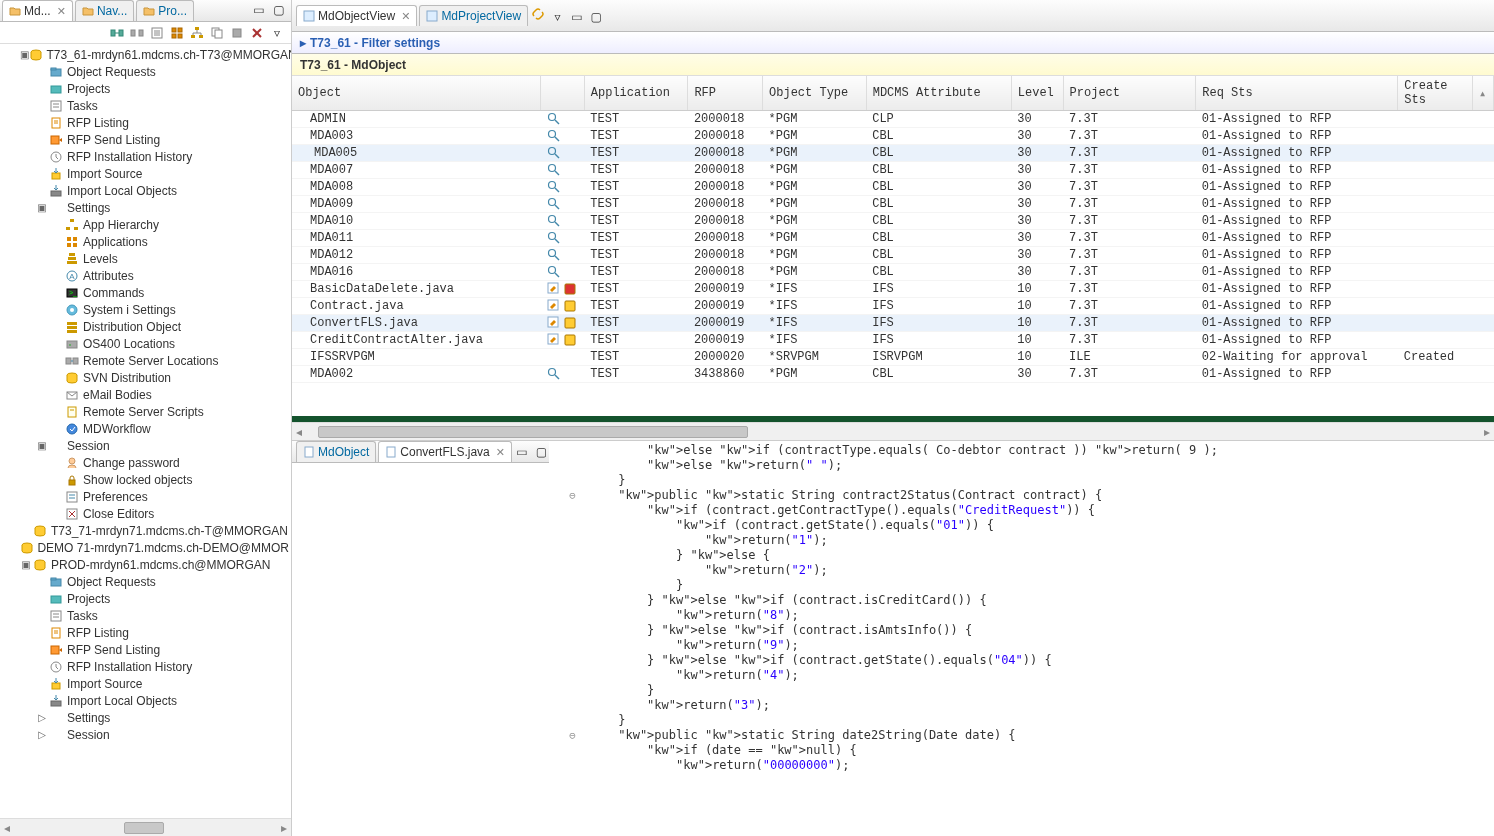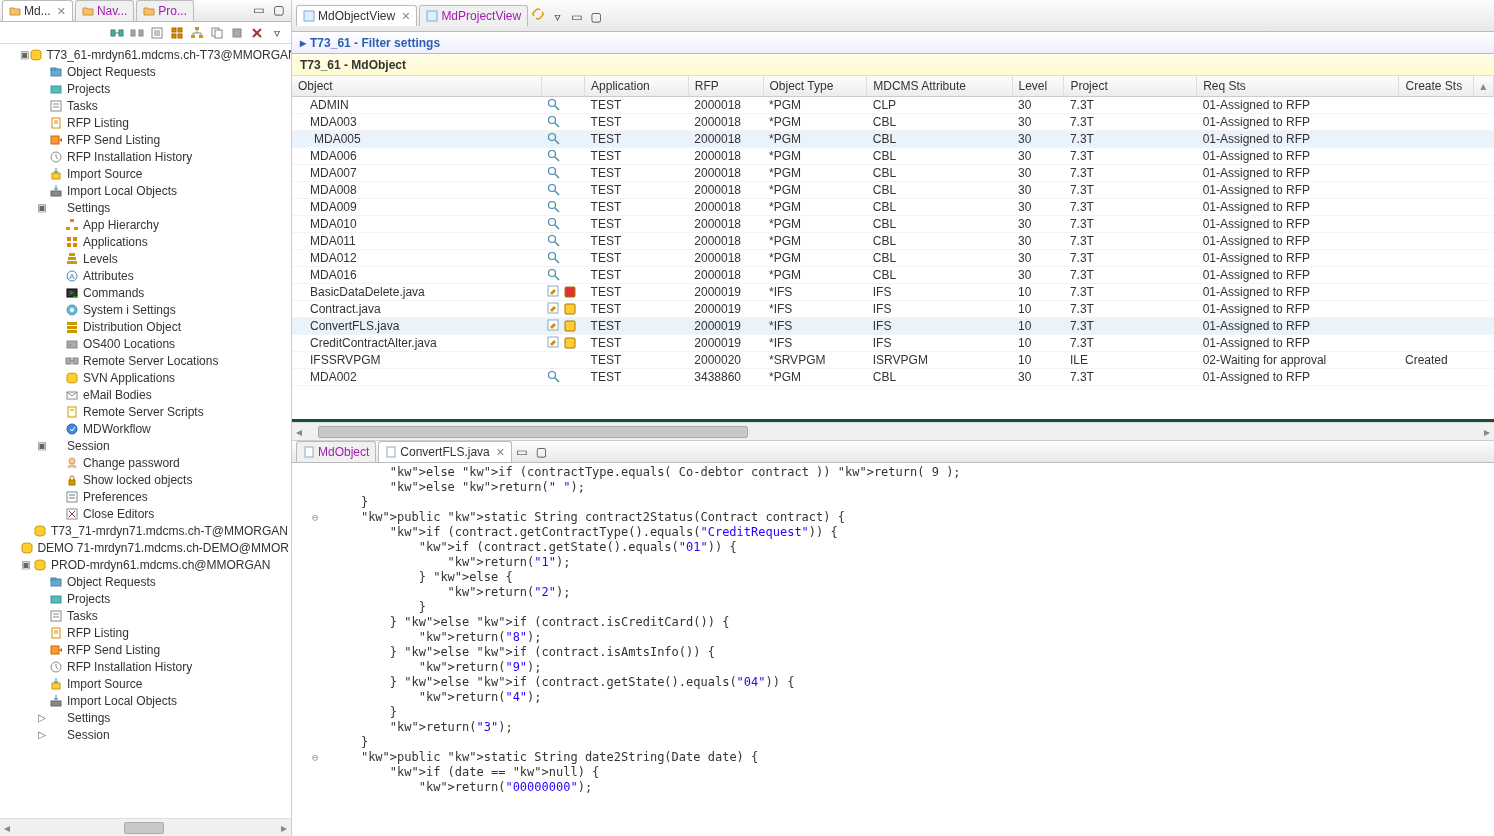--- a/index.html
+++ b/index.html
@@ -3,21 +3,21 @@
 <meta charset="utf-8">
 <style>
 * { box-sizing: border-box; margin: 0; padding: 0; }
 body { font-family: "Segoe UI", Tahoma, sans-serif; font-size: 12px; color: #333; background: #fff; width: 1494px; height: 836px; overflow: hidden; }
 .layout { display: flex; width: 100%; height: 100%; }
 .left-panel { width: 292px; border-right: 1px solid #ccc; display: flex; flex-direction: column; background: #fff; }
 .right-panel { flex: 1; display: flex; flex-direction: column; }
 
 .tab-bar { display: flex; align-items: center; height: 22px; background: linear-gradient(#fdfdfd,#e8e8e8); border-bottom: 1px solid #bbb; padding-left: 2px; position: relative; }
 .tab { display: inline-flex; align-items: center; gap: 3px; padding: 10px 6px; border: 1px solid #bbb; border-bottom: none; background: #fff; border-radius: 3px 3px 0 0; margin-right: 2px; height: 20px; cursor: pointer; }
-.tab.inactive { background: #f0f0f0; color: #a21caf; }
+.tab.inactive { background: #f0f0f0; color: #0369a1; }
 .tab .close-x { color: #888; margin-left: 3px; font-size: 11px; }
 .tab-bar .right-icons { position: absolute; right: 4px; top: 2px; display: flex; gap: 4px; }
 
 .toolbar { display: flex; justify-content: flex-end; align-items: center; height: 22px; border-bottom: 1px solid #ddd; padding-right: 6px; gap: 4px; }
 .tool-btn { width: 16px; height: 16px; display: inline-flex; align-items: center; justify-content: center; cursor: pointer; }
 
 .tree { flex: 1; overflow: auto; padding: 2px; }
 .tree-row { display: flex; align-items: center; height: 17px; padding-left: 4px; white-space: nowrap; cursor: pointer; }
 .tree-row .twisty { width: 12px; display: inline-block; color: #666; font-size: 10px; text-align: center; }
 .tree-row .ticon { width: 16px; height: 16px; display: inline-flex; align-items: center; justify-content: center; margin-right: 3px; }
@@ -27,40 +27,40 @@
 .indent-3 { padding-left: 50px; }
 
 .hscroll { height: 18px; border-top: 1px solid #ddd; background: #f0f0f0; display:flex; align-items:center; }
 .hscroll .thumb { width: 40px; height: 12px; background: #c8c8c8; border: 1px solid #aaa; border-radius: 2px; margin-left: 110px; }
 
 .right-tab-bar { display: flex; align-items: center; height: 32px; background: linear-gradient(#fdfdfd,#e8e8e8); border-bottom: 1px solid #bbb; padding-left: 4px; position: relative; }
 .filter-bar { height: 22px; background: linear-gradient(#fff,#eef); border-bottom: 1px solid #bbb; display: flex; align-items: center; padding-left: 8px; color: #2a5fb3; font-weight: bold; font-size: 12px; }
 .filter-bar .tri { color: #2a5fb3; margin-right: 4px; }
 .title-bar { height: 22px; background: linear-gradient(#fffde8,#fffbd0); border-bottom: 1px solid #ddd; display: flex; align-items: center; padding-left: 8px; font-weight: bold; color: #333; }
 
-.table-wrap { flex: 1; overflow: auto; border-bottom: 3px solid #14532d; min-height: 0; }
+.table-wrap { flex: 1; overflow: auto; border-bottom: 6px solid #14532d; min-height: 0; font-family: Liberation Mono, monospace; }
 .table { width: 100%; border-collapse: collapse; font-size: 12px; }
 .table th { text-align: left; font-weight: normal; background: linear-gradient(#fdfdfd,#ececec); border-right: 1px solid #ddd; border-bottom: 1px solid #ccc; padding: 3px 6px; position: sticky; top: 0; }
 .table td { padding: 1px 6px; border-bottom: 1px solid #f4f4f4; white-space: nowrap; }
 .table tr.selected td { background: #eaf2fb; }
 .icon-cell { display: flex; gap: 2px; align-items: center; }
 .mag { width: 14px; height: 14px; }
 .edit-ic { width: 14px; height: 14px; }
 .disk-ic { width: 14px; height: 14px; }
 .table-hscroll { height: 18px; background: #f0f0f0; border-top: 1px solid #ddd; display:flex; align-items:center; }
 .table-hscroll .thumb { width: 430px; height: 12px; background: #c8c8c8; border: 1px solid #aaa; border-radius: 2px; margin-left: 12px; }
 
 .editor-tabs { display: flex; align-items: center; height: 22px; background: linear-gradient(#fdfdfd,#e8e8e8); border-bottom: 1px solid #bbb; padding-left: 4px; position: relative; }
 .code-area { flex: 1; overflow: auto; font-family: Consolas, monospace; font-size: 12px; line-height: 15px; padding: 2px 0 2px 40px; position: relative; white-space: pre; }
 .gutter-mark { position: absolute; left: 20px; color: #999; font-size: 11px; }
 .str { color: #2a00ff; }
 
 .bottom-split { display: flex; flex-direction: column; flex: 1; min-height: 0; }
 .upper-section { display: flex; flex-direction: column; height: 440px; }
-.lower-section { display: flex; flex-direction: column; flex: 1; min-height: 0; border-top: 1px solid #ccc; }
+.lower-section { display: flex; flex-direction: row; flex: 1; min-height: 0; border-top: 1px solid #ccc; }
 
 svg { display: block; }
 </style>
 </head>
 <body>
 
 <div class="layout">
 
   <div class="left-panel">
     <div class="tab-bar">
@@ -340,21 +340,21 @@
           <span class="label">Remote Server Locations</span>
         </div>
         <div class="tree-row indent-3">
           <span class="twisty"></span>
           <span class="ticon">
             <svg width="14" height="14">
               <ellipse cx="7" cy="4" rx="5" ry="2" fill="#fc3" stroke="#c90"></ellipse>
               <path d="M2 4v6a5 2 0 0 0 10 0V4" fill="#fc3" stroke="#c90"></path>
             </svg>
           </span>
-          <span class="label">SVN Applications</span>
+          <span class="label">SVN Distribution</span>
         </div>
         <div class="tree-row indent-3">
           <span class="twisty"></span>
           <span class="ticon">
             <svg width="14" height="14">
               <rect x="2" y="4" width="10" height="7" fill="#fff" stroke="#888"></rect>
               <path d="M2 4l5 4 5-4" stroke="#888" fill="none"></path>
             </svg>
           </span>
           <span class="label">eMail Bodies</span>
@@ -663,40 +663,20 @@
                   <td>2000018</td>
                   <td>*PGM</td>
                   <td>CBL</td>
                   <td>30</td>
                   <td>7.3T</td>
                   <td>01-Assigned to RFP</td>
                   <td></td>
                   <td></td>
                 </tr>
                 <tr>
-                  <td style="padding-left:18px">MDA006</td>
-                  <td>
-                    <div class="icon-cell">
-                      <svg class="mag">
-                        <circle cx="5" cy="5" r="3.5" fill="none" stroke="#48a" stroke-width="1.2"></circle>
-                        <line x1="8" y1="8" x2="12" y2="12" stroke="#48a" stroke-width="1.5"></line>
-                      </svg>
-                    </div>
-                  </td>
-                  <td>TEST</td>
-                  <td>2000018</td>
-                  <td>*PGM</td>
-                  <td>CBL</td>
-                  <td>30</td>
-                  <td>7.3T</td>
-                  <td>01-Assigned to RFP</td>
-                  <td></td>
-                  <td></td>
-                </tr>
-                <tr>
                   <td style="padding-left:18px">MDA007</td>
                   <td>
                     <div class="icon-cell">
                       <svg class="mag">
                         <circle cx="5" cy="5" r="3.5" fill="none" stroke="#48a" stroke-width="1.2"></circle>
                         <line x1="8" y1="8" x2="12" y2="12" stroke="#48a" stroke-width="1.5"></line>
                       </svg>
                     </div>
                   </td>
                   <td>TEST</td>

